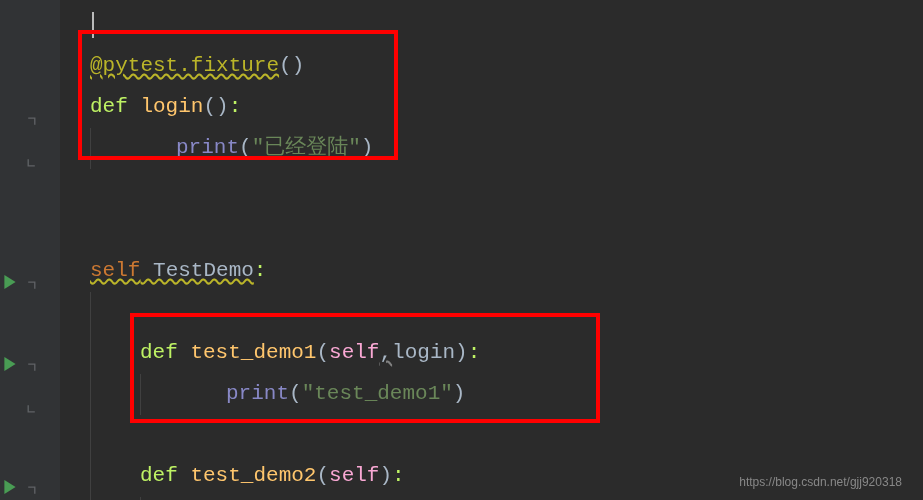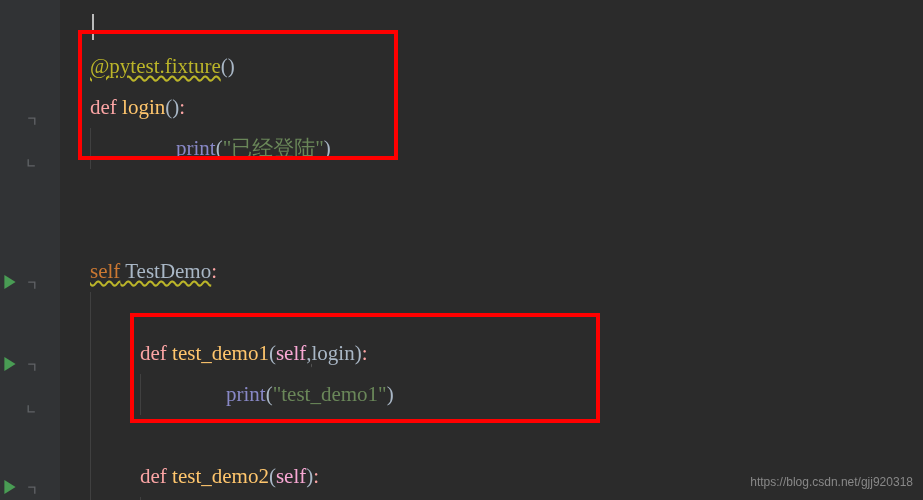--- a/index.html
+++ b/index.html
@@ -28,21 +28,20 @@
     }
     .code-area {
       margin-left: 60px;
       position: relative;
     }
     .line {
       position: relative;
       height: 41px;
       display: flex;
       align-items: flex-end;
-      font-family: Liberation Serif, serif;
     }
     .fold-marker, .unfold-marker {
       position: absolute;
       left: -35px;
       width: 13px;
       height: 13px;
       display: flex;
       align-items: center;
       justify-content: center;
       cursor: pointer;
@@ -65,21 +64,21 @@
     .run-gutter svg { fill: #499c54; }
     .code-content {
       padding-left: 30px;
       white-space: pre;
     }
     .indent-1 { padding-left: 30px; }
     .indent-2 { padding-left: 80px; }
     .indent-3 { padding-left: 130px; }
     
     .decorator { color: #bbb529; }
-    .keyword { color: #fca5a5; }
+    .keyword { color: #bef264; }
     .fname { color: #ffc66d; }
     .paren { color: #a9b7c6; }
     .print-fn { color: #8888c6; margin-left: 36px; }
     .string { color: #6a8759; }
     .self-kw { color: #f9a8d4; }
     .param { color: #a9b7c6; }
     .class-kw { color: #cc7832; }
     
     .underline-wavy-yellow {
       text-decoration-line: underline;
@@ -111,21 +110,21 @@
     .red-box {
       position: absolute;
       border: 4px solid #ff0000;
       pointer-events: none;
       z-index: 10;
     }
     
     .watermark {
       position: absolute;
       bottom: 6px;
-      right: 10px;
+      right: 21px;
       font-size: 12px;
       color: #888;
       font-family: Arial, sans-serif;
     }
   </style>
 </head>
 <body>
 
 <div class="gutter"></div>
 

